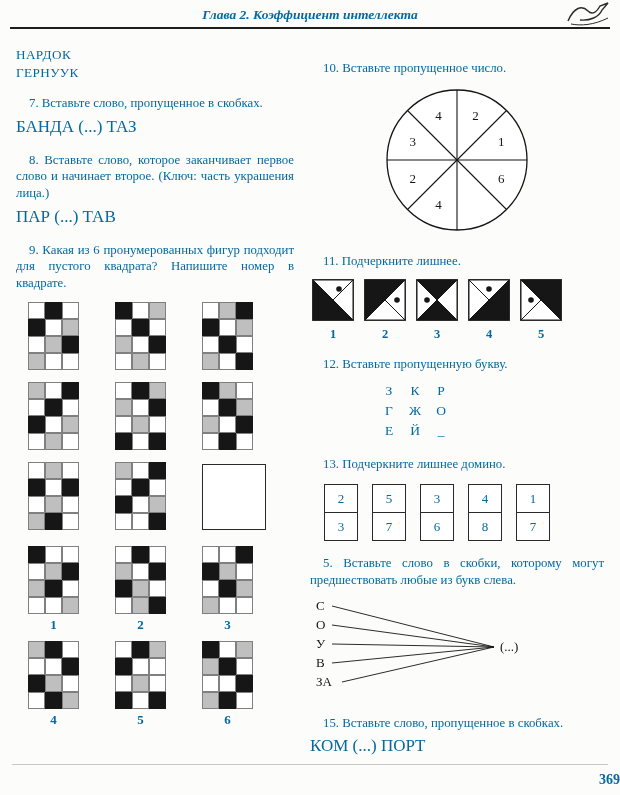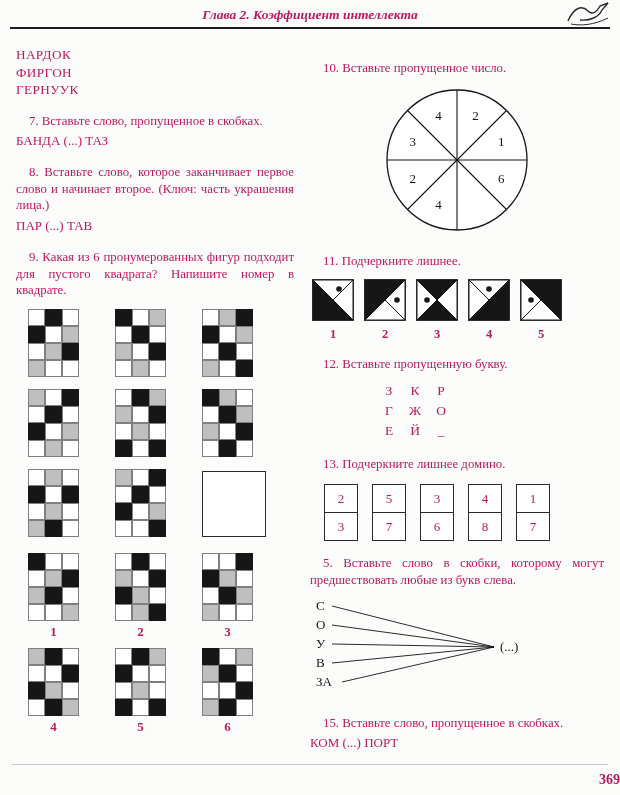--- a/index.html
+++ b/index.html
@@ -1,30 +1,30 @@
 <!DOCTYPE html>
 <html style="--black: #161616; --gray: #bfbfbf;"><head>
 <meta charset="utf-8">
 <style>
   html,body{margin:0;padding:0;background:#ffffff;}
   .page{position:relative;width:620px;height:795px;background:#fcfcfb;overflow:hidden;
-        font-family:"Liberation Serif",serif;color:#be185d;}
+        font-family:"Liberation Serif",serif;color:#0369a1;}
   
   .header{position:relative;height:34px;padding-top:7px;box-sizing:border-box;}
   .chapter-title{text-align:center;font-weight:bold;font-style:italic;font-size:13.5px;}
   .header-rule{position:absolute;left:10px;right:10px;top:27px;height:2px;background:#1d1d1d;}
   .ornament{position:absolute;right:8px;top:1px;}
   
   .columns{display:flex;gap:16px;padding:12px 16px 0 16px;box-sizing:border-box;}
   .col-left{width:278px;flex:none;}
   .col-right{flex:1;min-width:0;}
   .word{font-size:13.2px;line-height:1.33;letter-spacing:.4px;}
   .question{font-size:12.8px;line-height:1.3;text-align:justify;text-indent:13px;margin:14px 0 2px;}
   .col-right .question:first-child{margin-top:14px;}
-  .stimulus{font-size:13px;line-height:1.3;margin:4px 0 0;}
+  .stimulus{font-size:17px;line-height:1.3;margin:4px 0 0;}
   
   .fig-grid{display:grid;grid-template-columns:repeat(3,51px);column-gap:36px;row-gap:12px;
             margin:10px 0 0 12px;}
   .figure{width:51px;display:grid;grid-template-columns:repeat(3,17px);grid-auto-rows:17px;}
   .cell{box-sizing:border-box;border:1px solid #808080;background:#fff;}
   .cell.cg{background:var(--gray,#bfbfbf);}
   .cell.cb{background:var(--black,#161616);border-color:#161616;}
   .empty-box{width:62px;height:64px;border:1.5px solid #2a2a2a;background:#fff;margin-top:2px;}
   .answers{margin-top:16px;row-gap:8px;}
   .ans{width:51px;}
@@ -64,21 +64,20 @@
       <path d="M5 23 C15 25 28 24 42 17" fill="none" stroke="#2a2a2a" stroke-width="1"></path>
     </svg>
     <div class="header-rule"></div>
   </div>
 
   <div class="columns">
 
     <div class="col-left">
       <div>
           <div class="word">НАРДОК</div>
-          <div class="word">ФИРГОН</div>
           <div class="word">ГЕРНУУК</div>
         </div>
 
       <p class="question">7. Вставьте слово, пропущенное в скобках.</p>
       <p class="stimulus">БАНДА (...) ТАЗ</p>
 
       <p class="question">8. Вставьте слово, которое заканчивает первое слово и начинает второе. (Ключ: часть украшения лица.)</p>
       <p class="stimulus">ПАР (...) ТАВ</p>
 
       <p class="question">9. Какая из 6 пронумерованных фигур подходит для пустого квадрата? Напишите номер в квадрате.</p>

